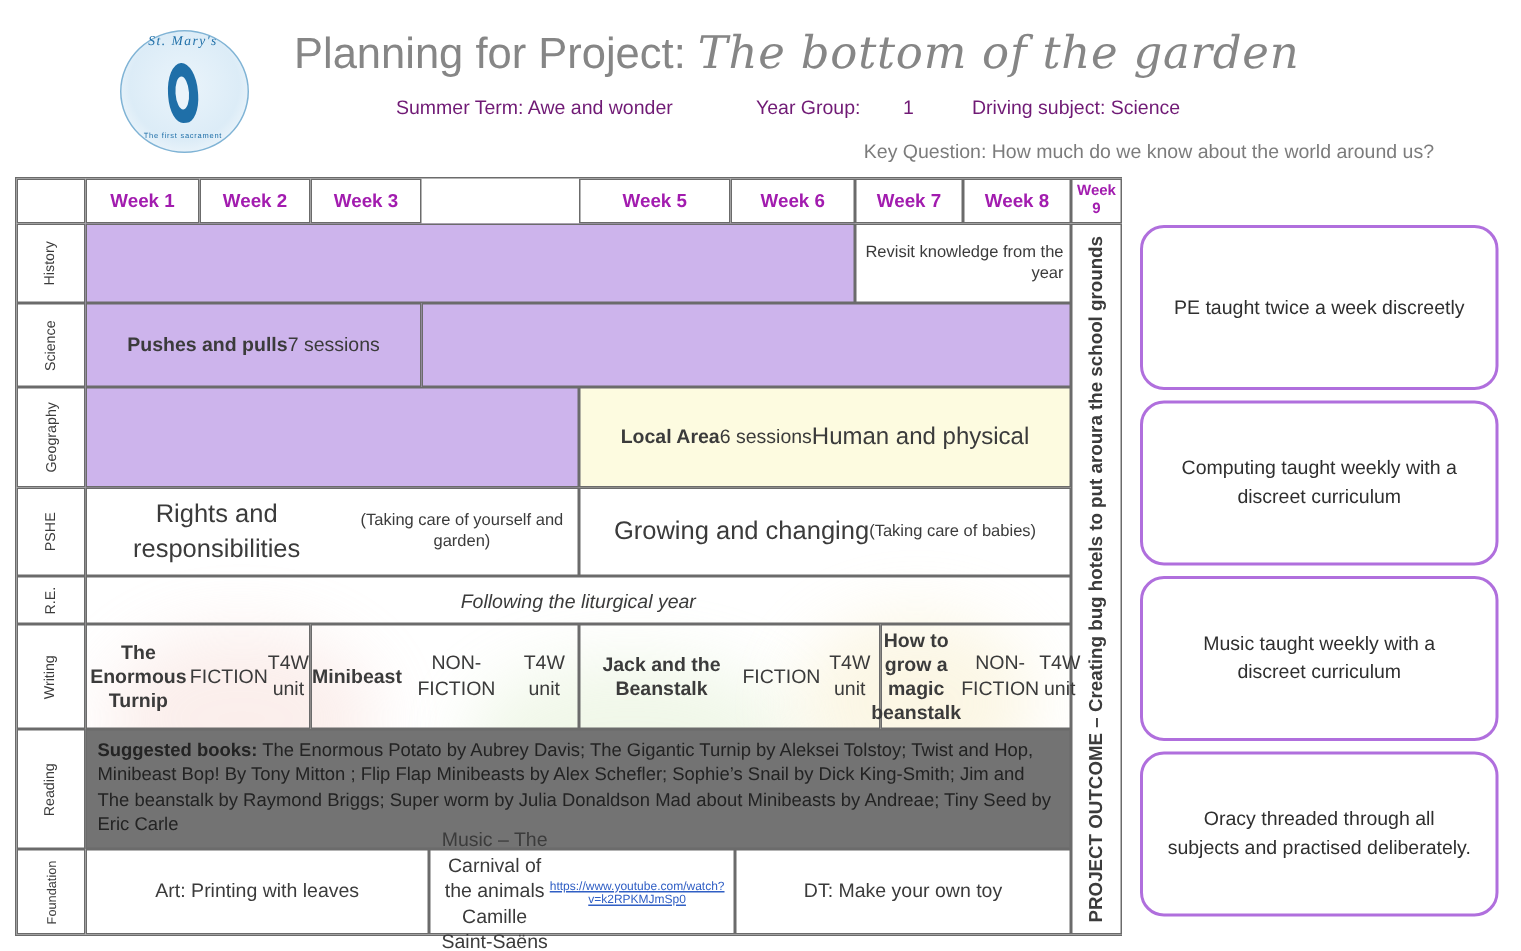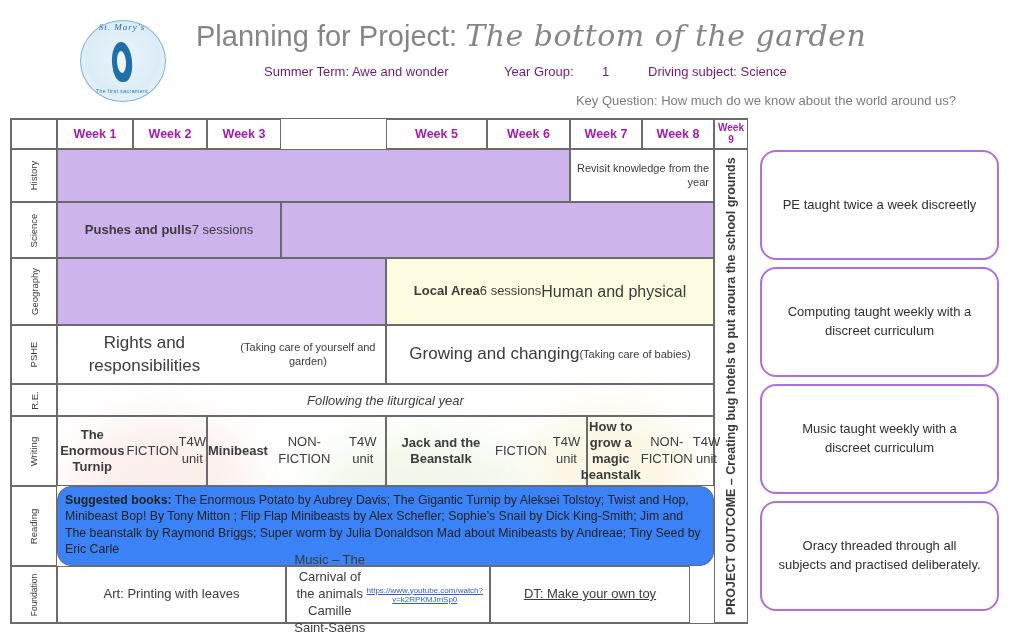--- a/index.html
+++ b/index.html
@@ -74,21 +74,21 @@
   }
   .rowlab{
     font-size:9.5px;color:#3b3b3b;background:#ffffff;
     display:flex;align-items:center;justify-content:center;
   }
   .rowlab span{
     transform:rotate(-90deg);white-space:nowrap;display:block;
   }
   .band{display:flex;align-items:center;justify-content:center;text-align:right;}
   .purple{background:#cdb4ec;}
-  .purple-lt{background:#3b82f6;border-radius:14px;}
+  .purple-lt{background:#737373;}
   .yellow{background:#fdfbe0;}
   .white{background:#ffffff;}
   .t1{font-size:13px;font-weight:bold;line-height:1.25;}
   .t2{font-size:13px;line-height:1.3;}
   .t3{font-size:11px;line-height:1.25;}
   .t4{font-size:16px;line-height:1.2;}
   .big{font-size:17px;line-height:1.3;}
   .ital{font-style:italic;font-size:13px;}
   .stack{display:flex;flex-direction:row;align-items:center;justify-content:center;text-align:center;}
   .vert{
@@ -233,21 +233,21 @@
   <div class="cell rowlab" style="left:0;top:447px;width:46px;height:57px;">
       <span style="font-size:8.5px;">Foundation</span>
     </div>
   <div class="cell stack white" style="left:46px;top:447px;width:229px;height:57px;">
     <div class="t2">Art: Printing with leaves</div>
   </div>
   <div class="cell stack white" style="left:275px;top:447px;width:204px;height:57px;padding:0 6px;">
     <div class="t2">Music – The Carnival of the animals Camille Saint-Saëns</div>
     <div class="link">https://www.youtube.com/watch?v=k2RPKMJmSp0</div>
   </div>
-  <div class="cell stack white" style="left:479px;top:447px;width:200px;height:57px;text-decoration:underline;">
+  <div class="cell stack white" style="left:479px;top:447px;width:224px;height:57px;">
     <div class="t2">DT: Make your own toy</div>
   </div>
 </div>
 
 <div class="rbox" style="top:150px;height:110px;">PE taught twice a week discreetly</div>
 <div class="rbox" style="top:267px;height:110px;">Computing taught weekly with a discreet curriculum</div>
 <div class="rbox" style="top:384px;height:110px;">Music taught weekly with a discreet curriculum</div>
 <div class="rbox" style="top:501px;height:110px;">Oracy threaded through all subjects and practised deliberately.</div>
 
 </body></html>

